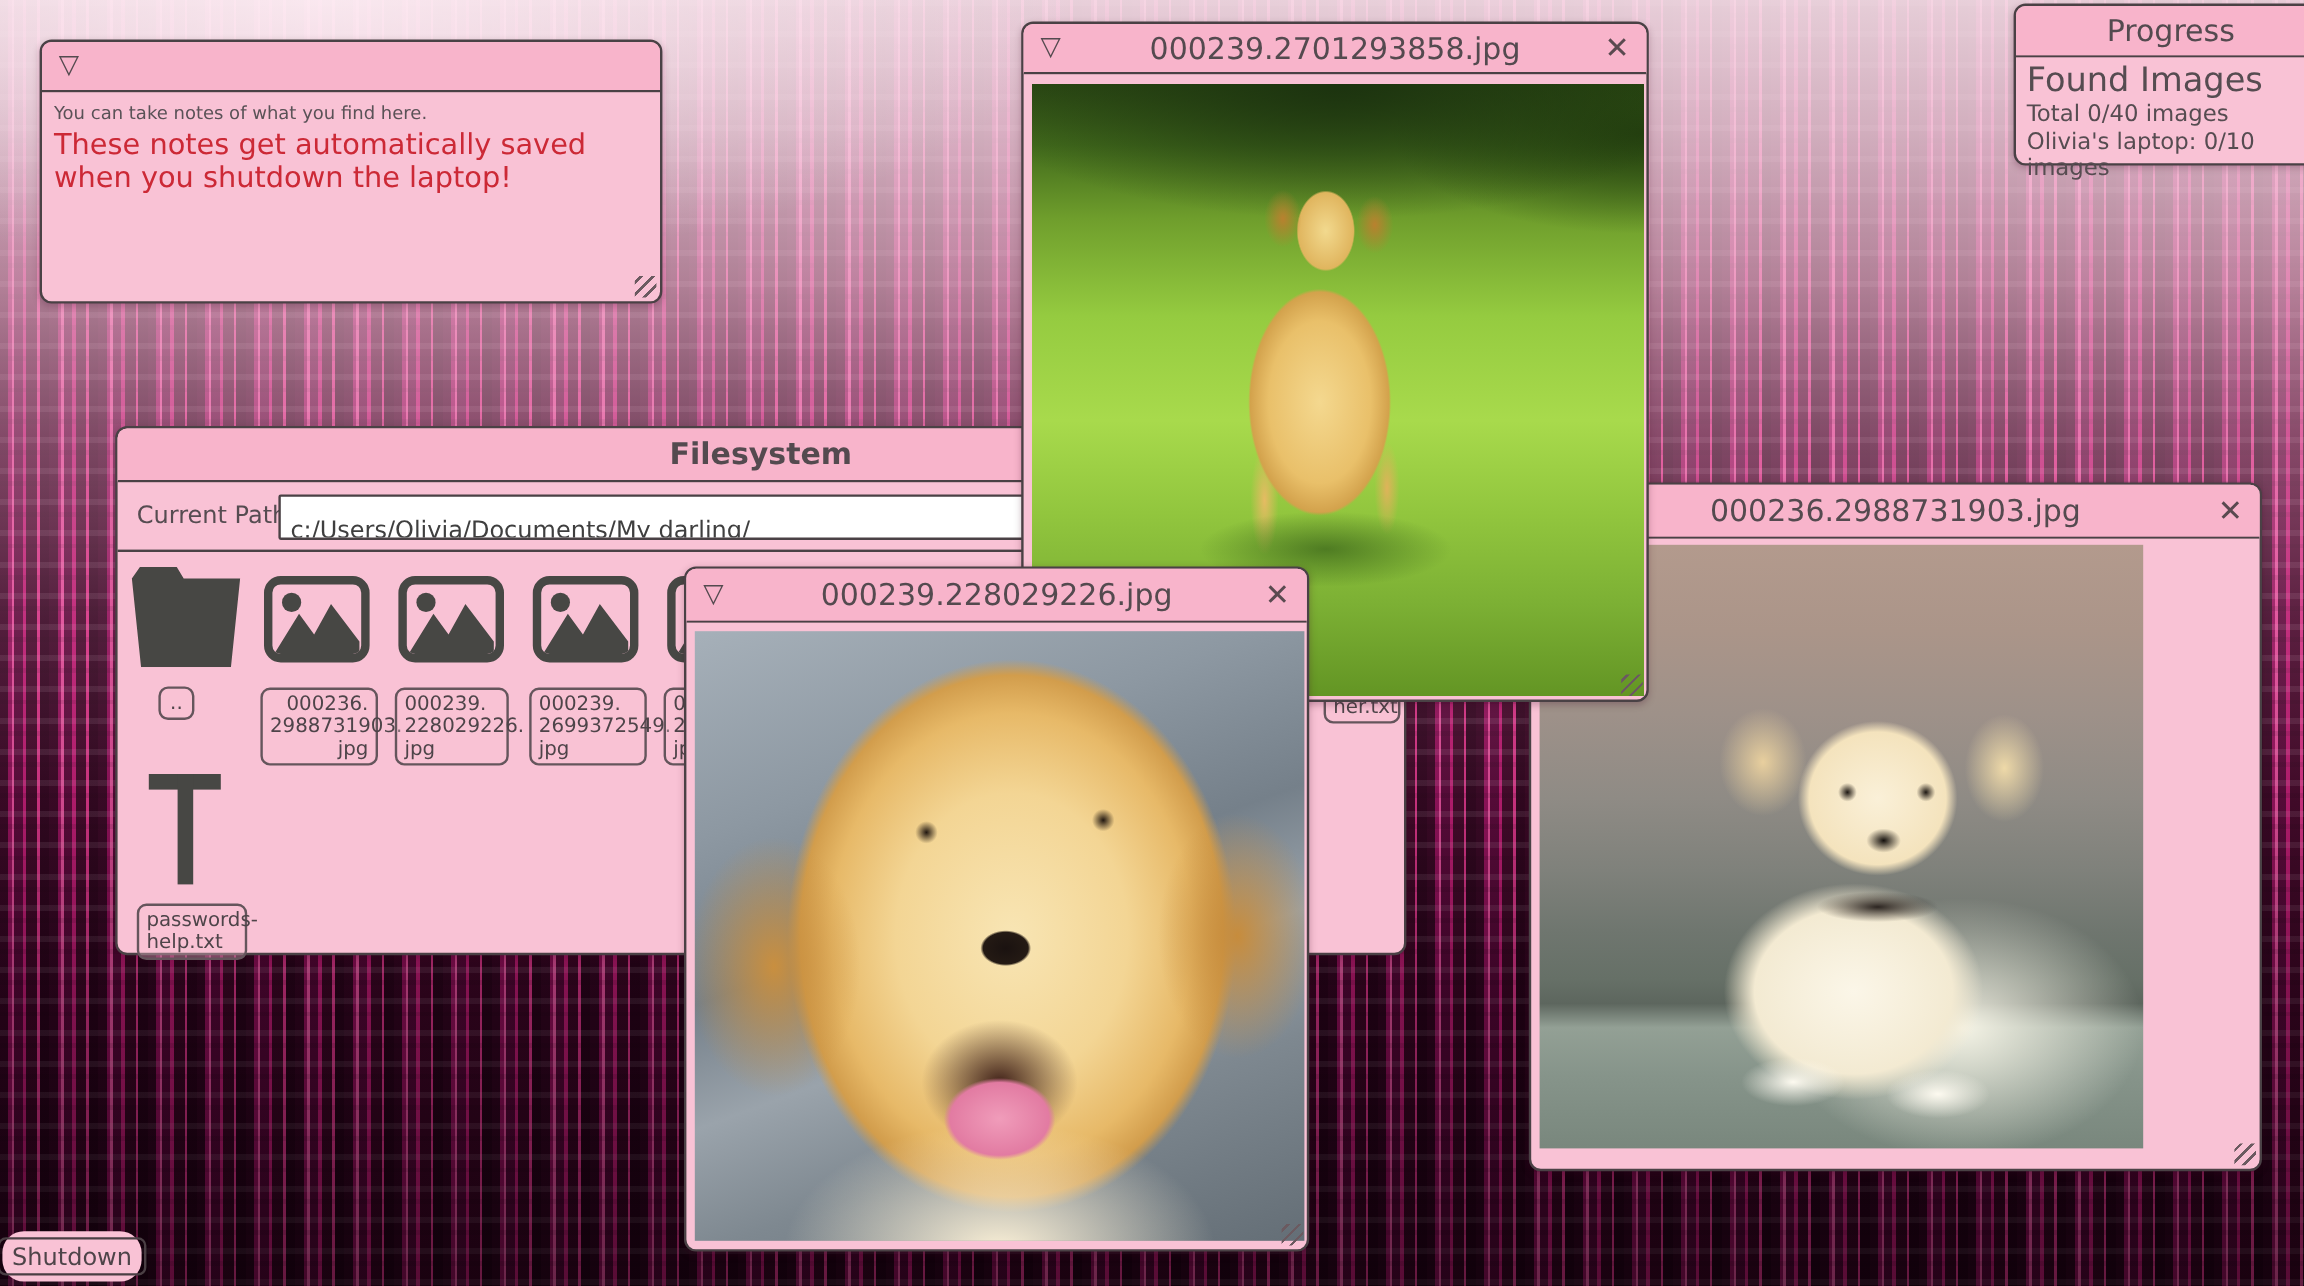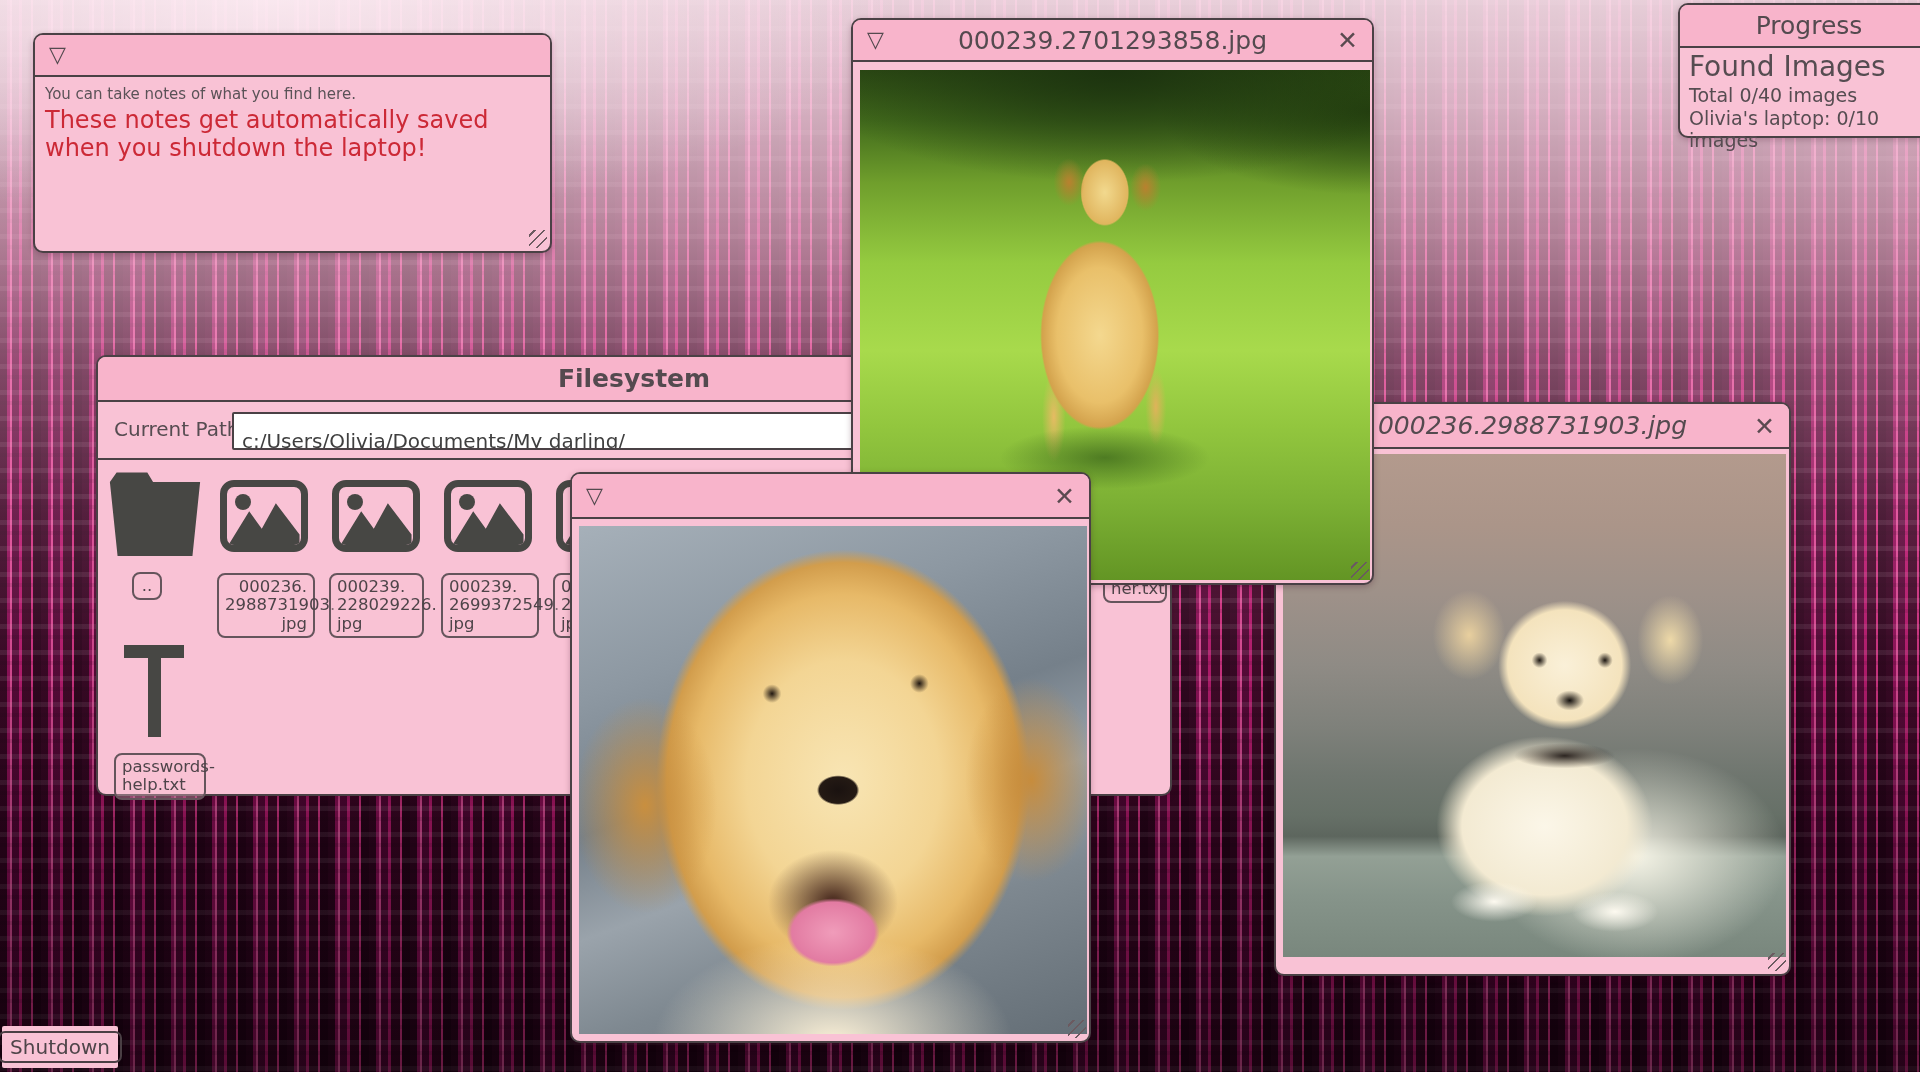--- a/index.html
+++ b/index.html
@@ -75,21 +75,21 @@
     clip-path:polygon(2% 100%, 30% 42%, 47% 72%, 66% 28%, 98% 82%, 98% 100%);
   }
   .filelabel{
     position:absolute;border:2px solid #65555c;border-radius:8px;padding:3px 6px;
     font-size:16.5px;line-height:1.12;color:#4e4449;cursor:pointer;background:rgba(249,194,213,0.35);
   }
   .texticon{position:absolute;cursor:pointer;}
   .texticon .tbar{position:absolute;left:0;top:0;width:60px;height:13px;background:#474744;}
   .texticon .tstem{position:absolute;left:24px;top:0;width:13px;height:92px;background:#474744;}
   
-  #win3{left:1274px;top:402px;width:517px;height:574px;z-index:3;font-style:italic;}
+  #win3{left:1274px;top:402px;width:611px;height:574px;z-index:3;}
   #win3 .titlebar{height:45px;}
   #win1{left:851px;top:18px;width:523px;height:567px;z-index:4;}
   #win2{left:570px;top:472px;width:521px;height:571px;z-index:5;}
   #win2 .titlebar{height:45px;}
   .photo{position:absolute;overflow:hidden;}
   #photo1{left:7px;top:50px;width:510px;height:510px;
     background:
       radial-gradient(ellipse 150px 45px at 48% 76%, rgba(30,70,15,0.55), rgba(30,70,15,0) 70%),
       radial-gradient(ellipse 26px 40px at 41% 22%, #b9812f 0%, rgba(185,129,47,0) 60%),
       radial-gradient(ellipse 26px 40px at 56% 23%, #b9812f 0%, rgba(185,129,47,0) 60%),
@@ -130,21 +130,21 @@
       linear-gradient(180deg, #b39a8d 0%, #ab9589 14%, #9e9189 28%, #8f8b85 42%, #7f817b 54%, #6f766f 64%, #667067 72%, #5d665e 76%, #93a095 80%, #86948a 88%, #79877d 100%);
   }
   
   #progress{left:1678px;top:3px;width:262px;height:135px;z-index:6;}
   #progress .titlebar{height:43px;}
   .prog-heading{font-size:28px;color:#564c51;margin:2px 0 0 9px;}
   .prog-line{font-size:19px;color:#564c51;margin:1px 0 0 9px;}
   
   #shutdownwrap{
     position:absolute;left:2px;top:1026px;width:116px;height:42px;background:#f9c2d5;
-    border-radius:2px;z-index:7;display:flex;align-items:center;justify-content:center;
+    border-radius:18px;z-index:7;display:flex;align-items:center;justify-content:center;
   }
   .shutdown-btn{
     border:2px solid #4a3f44;border-radius:7px;background:transparent;
     font-family:"DejaVu Sans",sans-serif;font-size:20px;color:#4e4449;
     padding:2px 10px;cursor:pointer;
   }
 </style>
 </head>
 <body>
 
@@ -232,20 +232,21 @@
       <div class="title">000239.2701293858.jpg</div>
       <span class="closex">✕</span>
     </div>
     <div class="photo" id="photo1"></div>
     <div class="grip"></div>
   </div>
 
   <div class="window" id="win2">
     <div class="titlebar">
       <span class="tri">▽</span>
+      <div class="title">000239.228029226.jpg</div>
       <span class="closex">✕</span>
     </div>
     <div class="photo" id="photo2"></div>
     <div class="grip"></div>
   </div>
 
   <div class="window" id="notes">
     <div class="titlebar">
       <span class="tri">▽</span>
     </div>

